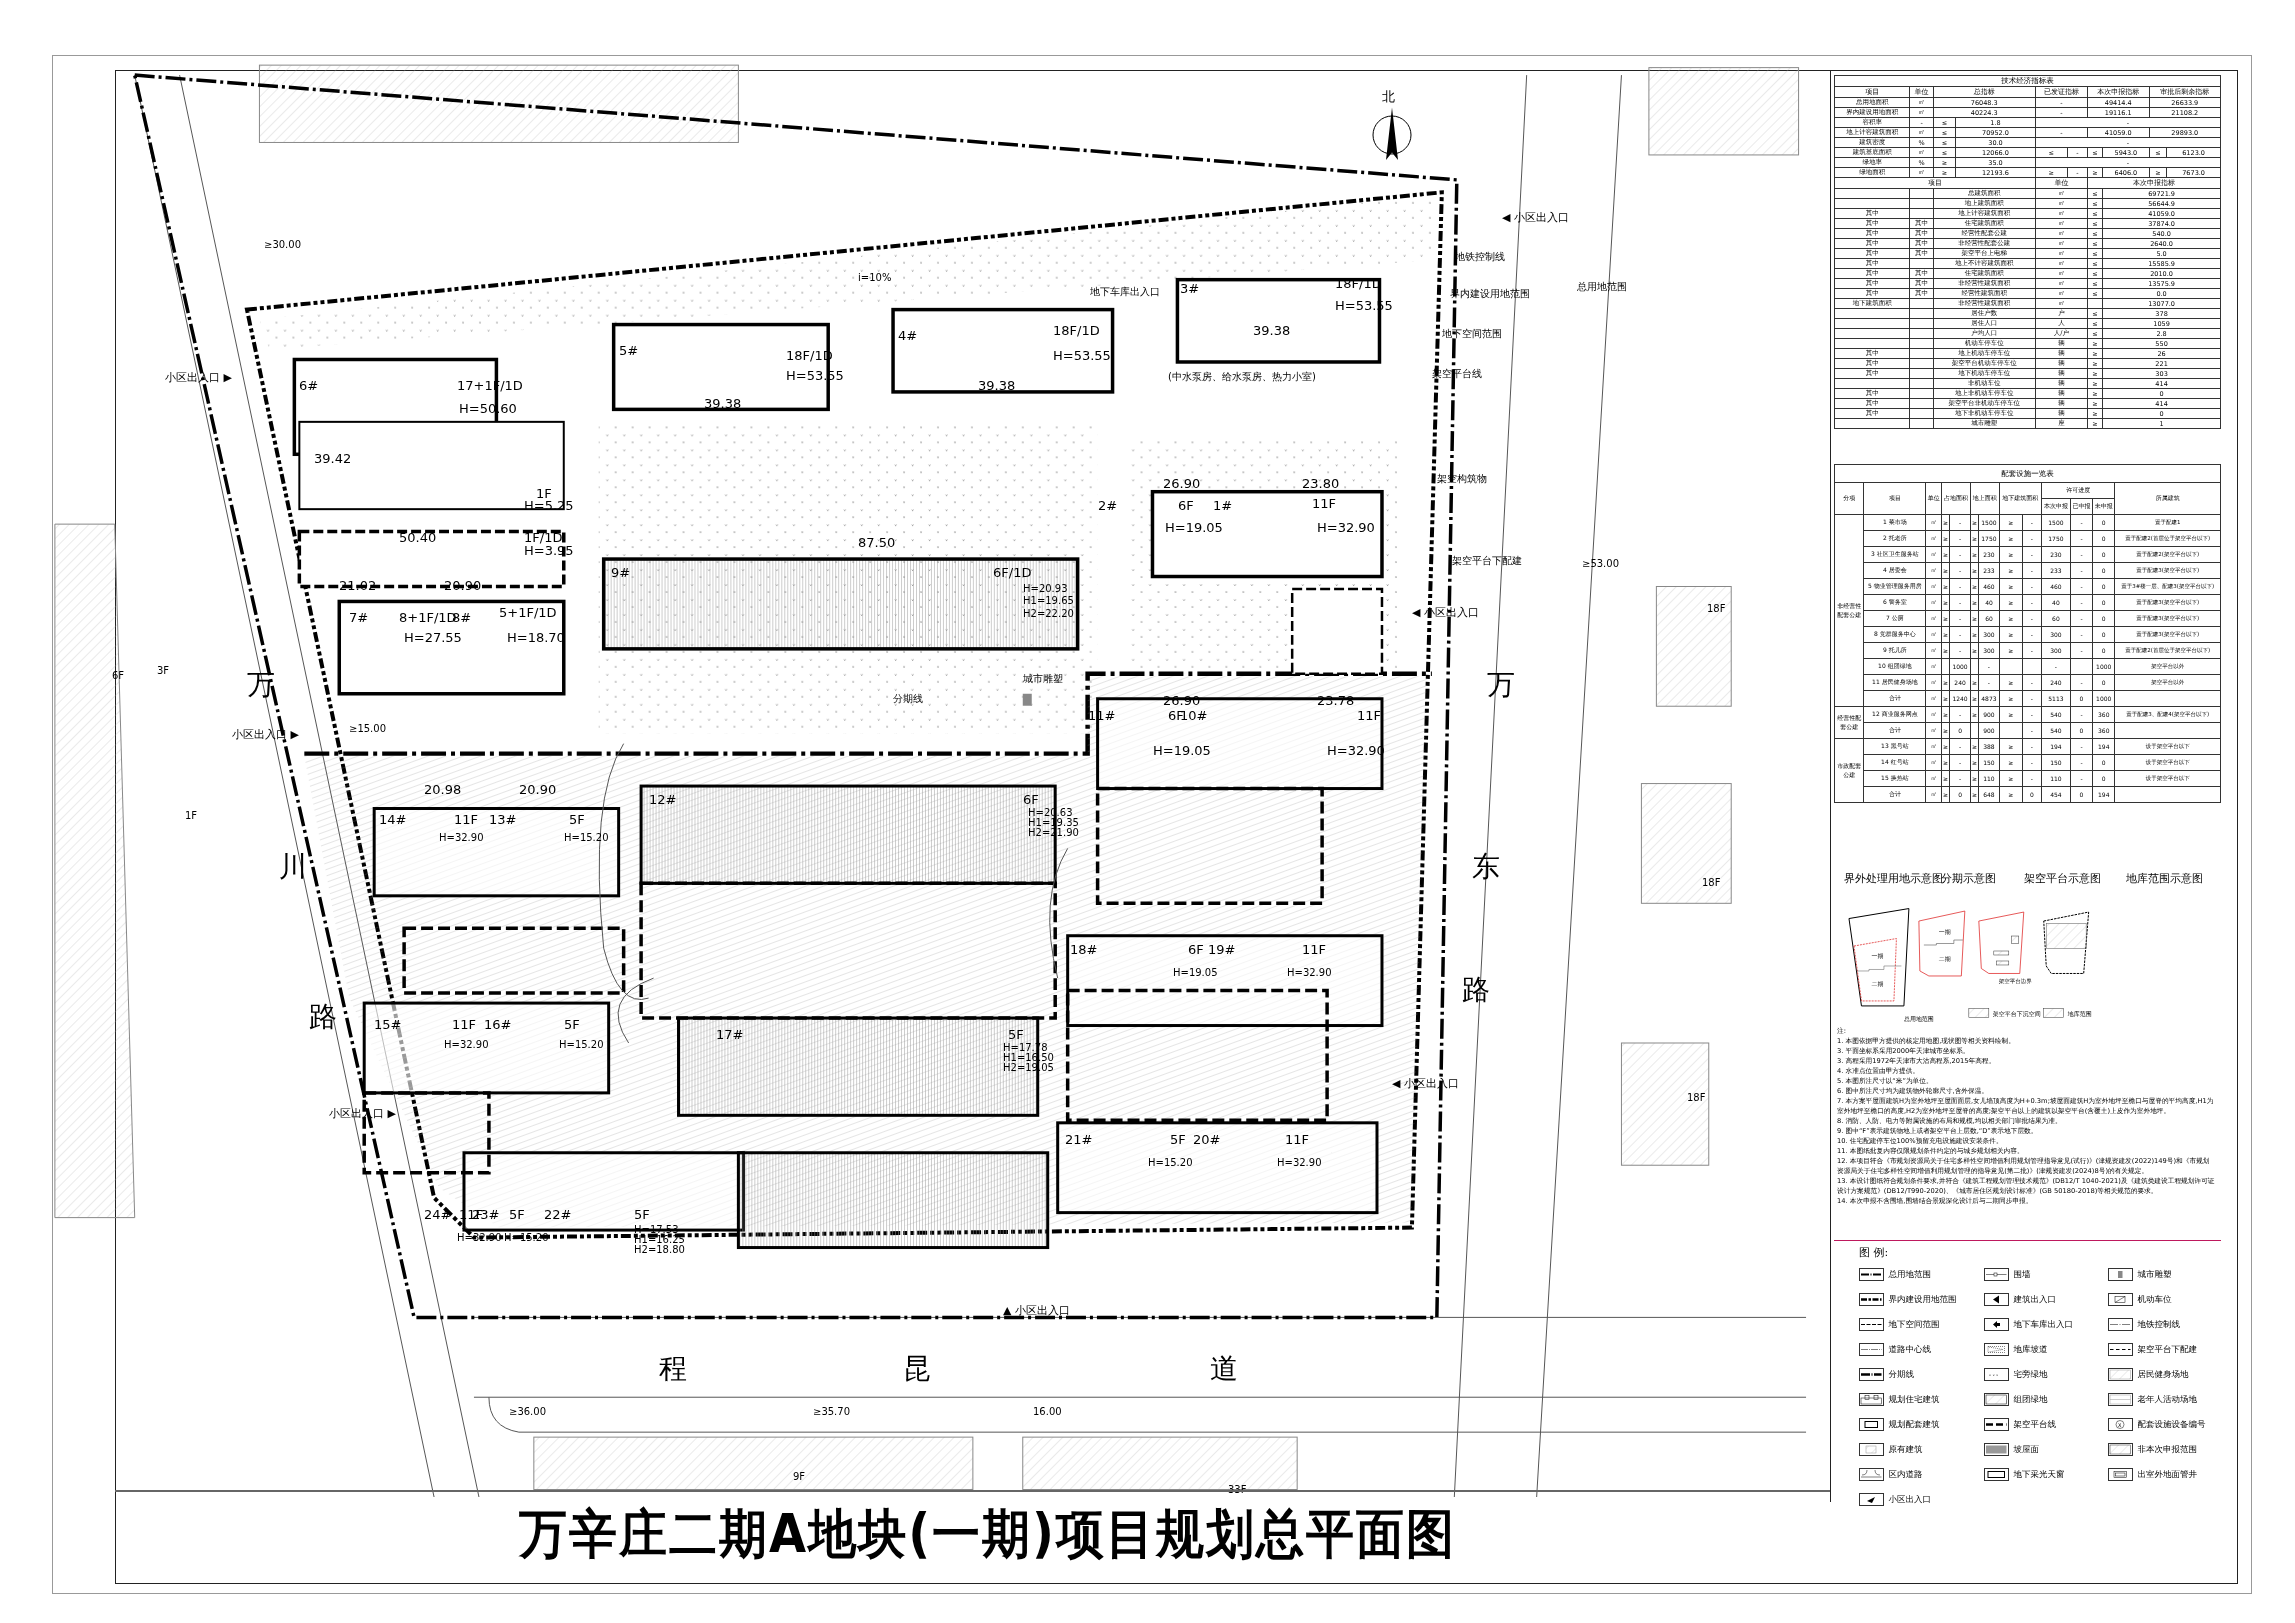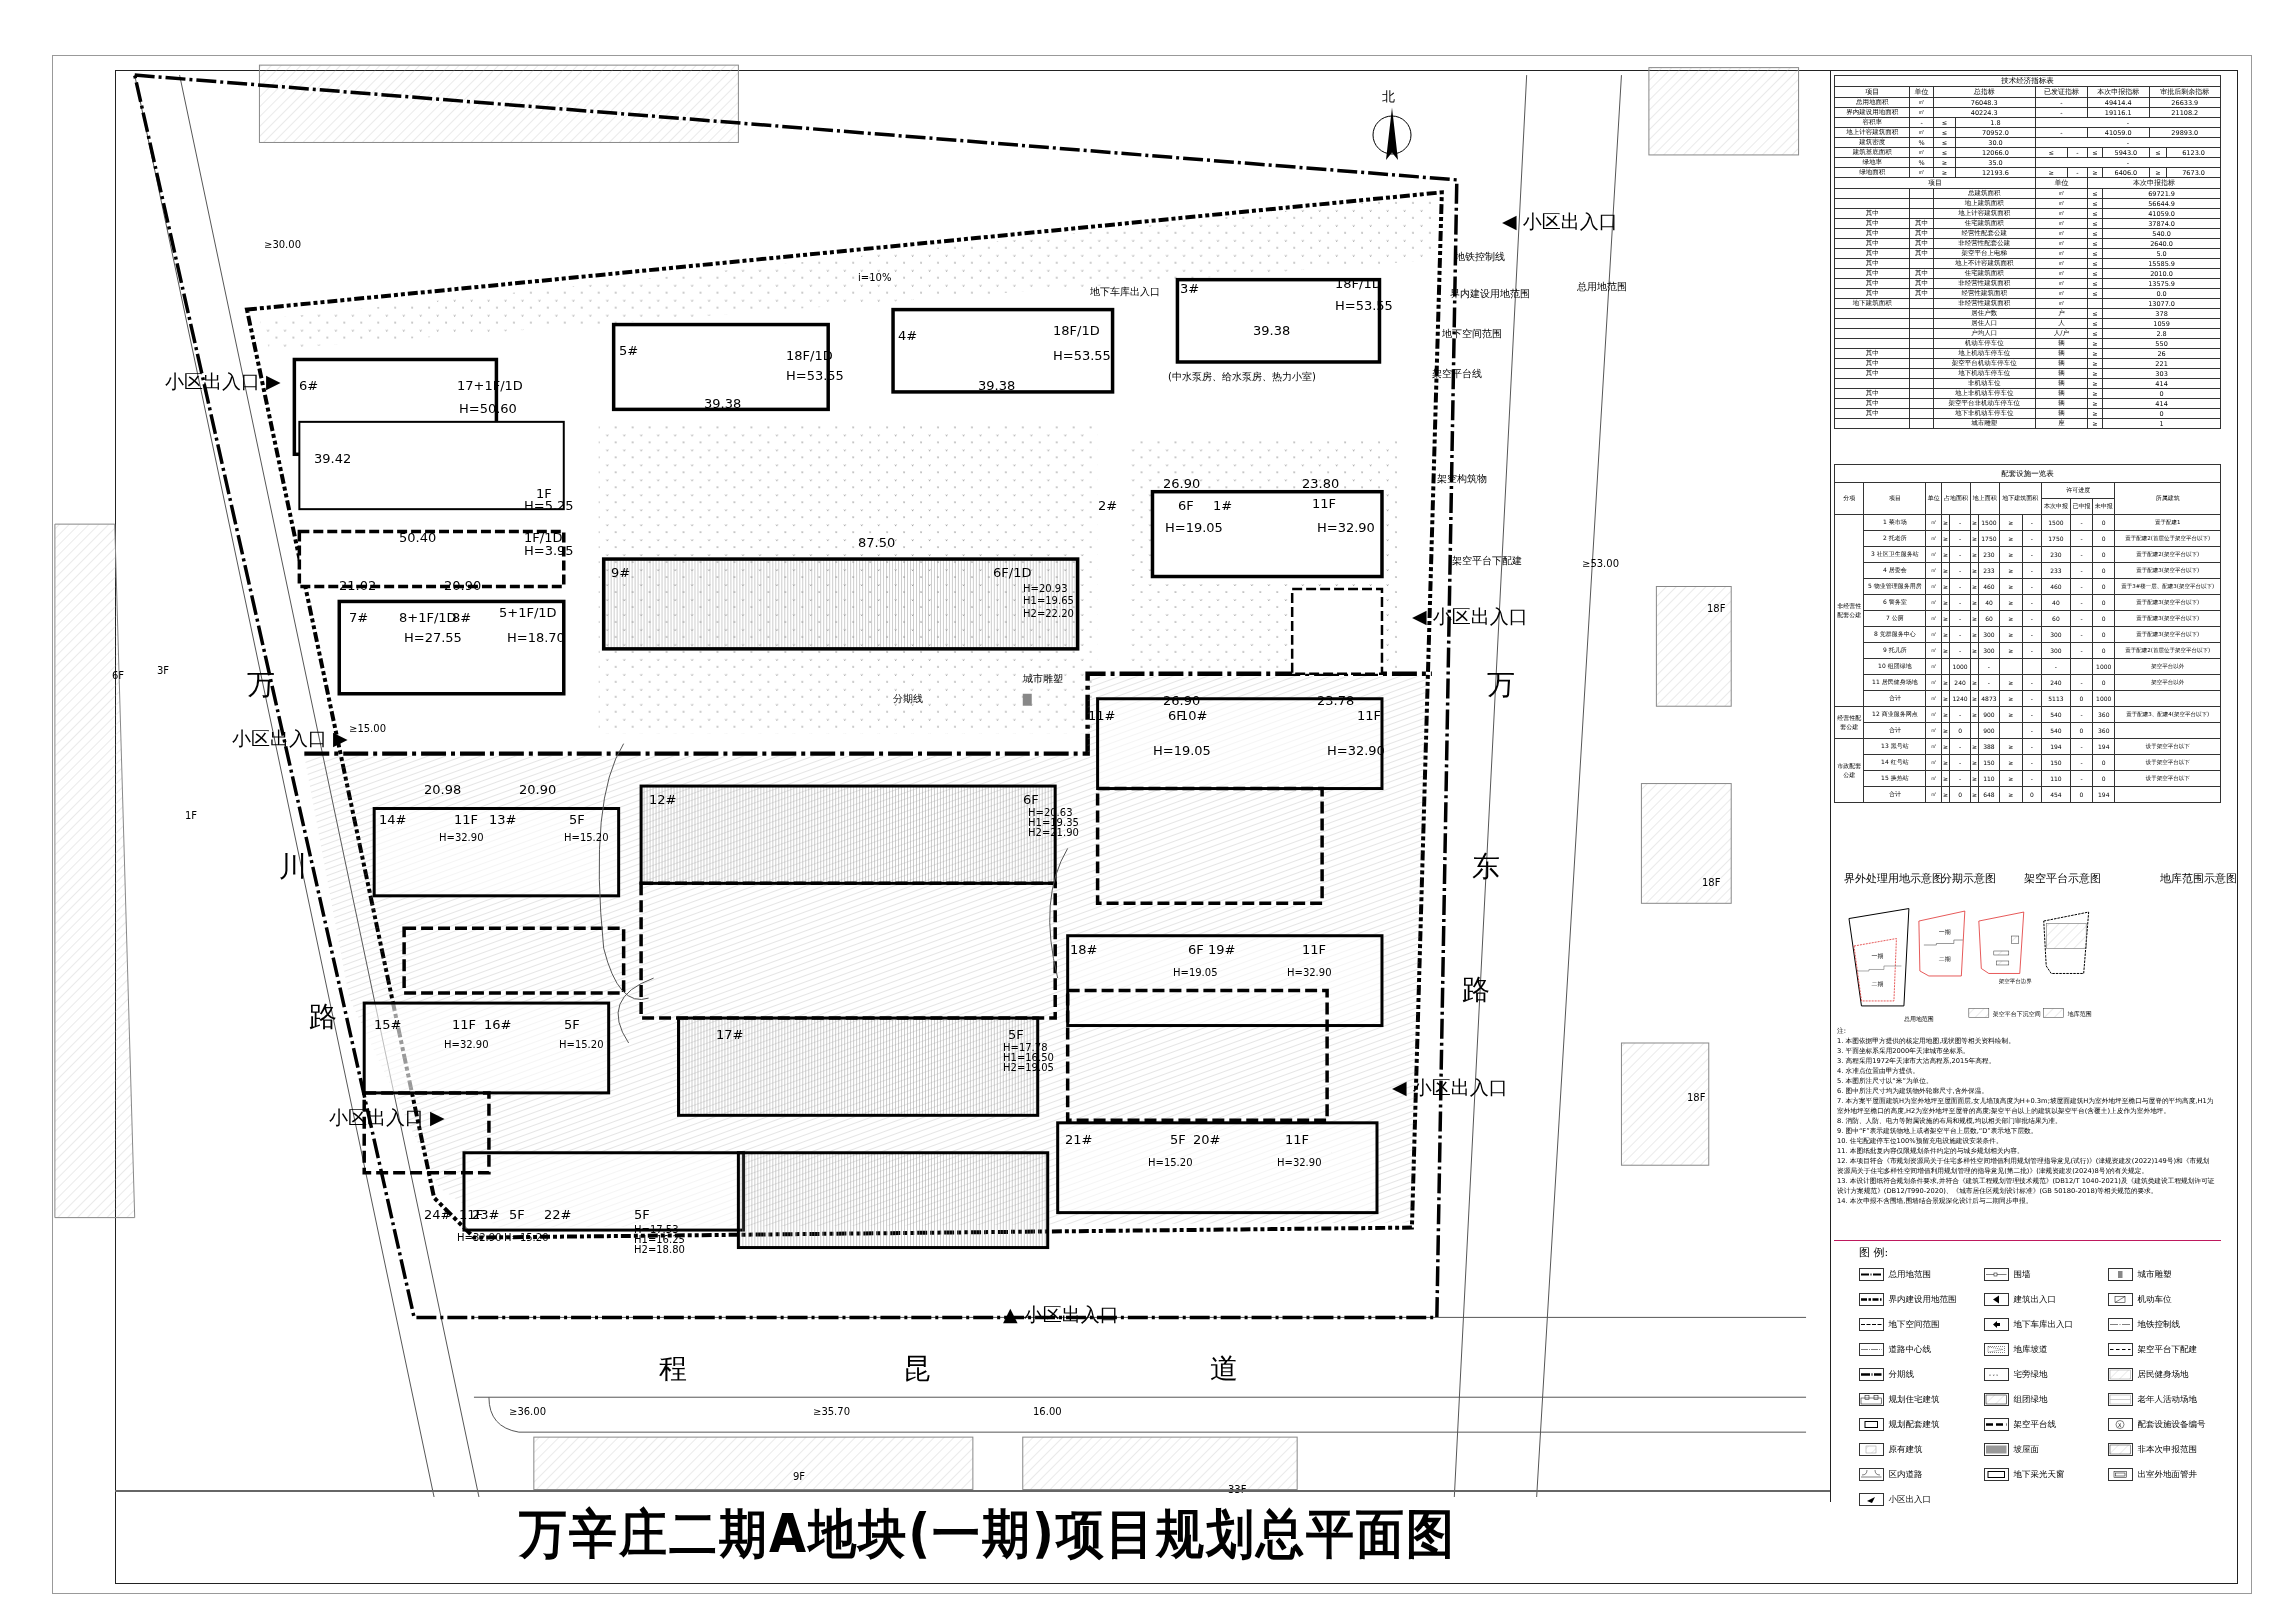--- a/index.html
+++ b/index.html
@@ -3,21 +3,21 @@
 <meta charset="utf-8">
 <style>
   html,body{margin:0;padding:0;background:#fff;}
   body{width:2295px;height:1624px;position:relative;overflow:hidden;font-family:"DejaVu Sans","Liberation Sans",sans-serif;color:#000;}
   .frame-outer{position:absolute;left:52px;top:55px;width:2198px;height:1537px;border:1px solid #999;}
   .frame-inner{position:absolute;left:115px;top:70px;width:2121px;height:1512px;border:1.5px solid #222;}
   svg.plan{position:absolute;left:0;top:0;}
   .lbl{position:absolute;font-size:13px;white-space:nowrap;line-height:1;}
   .lbl.sm{font-size:10px;}
   .road{position:absolute;font-size:28px;line-height:1;}
-  .entry{position:absolute;font-size:19px;white-space:nowrap;line-height:1;}
+  .entry{position:absolute;font-size:11px;white-space:nowrap;line-height:1;}
   .title{position:absolute;left:519px;top:1502px;font-size:48px;font-weight:bold;letter-spacing:2px;font-family:"DejaVu Sans",sans-serif;white-space:nowrap;transform:scaleY(1.1);}
   
   .panel{position:absolute;left:1830px;top:70px;width:390px;height:1432px;border-left:1.5px solid #222;}
   table.t{border-collapse:collapse;width:387px;font-size:6.5px;position:absolute;left:3px;}
   table.t td{border:0.5px solid #333;text-align:center;padding:0 1px;height:8.5px;white-space:nowrap;}
   table.t td.hd{font-size:7px;}
   .sec-title{font-size:7.5px;text-align:center;}
   table.f{border-collapse:collapse;width:387px;font-size:6px;position:absolute;left:3px;}
   table.f td{border:0.5px solid #333;text-align:center;padding:0 0.5px;height:15px;}
   .diag-titles{position:absolute;left:3px;top:801px;width:387px;height:155px;}
@@ -872,21 +872,21 @@
           <td>194</td>
           <td colspan="2" style="white-space: normal; font-size: 5.5px;"></td>
         </tr>
       </tbody>
   </table>
 
   <div class="diag-titles">
     <div class="diag-t" style="left:10px;">界外处理用地示意图</div>
     <div class="diag-t" style="left:107px;">分期示意图</div>
     <div class="diag-t" style="left:190px;">架空平台示意图</div>
-    <div class="diag-t" style="left:292px;margin-left:34px;">地库范围示意图</div>
+    <div class="diag-t" style="left:292px;">地库范围示意图</div>
     <svg width="387" height="145" style="position:absolute;left:0;top:10px;" viewBox="0 0 775 290">
 
       <polygon points="30,75 150,55 140,250 55,250" fill="none" stroke="#000" stroke-width="2"></polygon>
       <polygon points="40,130 125,115 120,240 55,240" fill="none" stroke="#d22" stroke-width="1.5" stroke-dasharray="4 2"></polygon>
       <polyline points="45,180 70,180 70,177 100,177 100,170 135,170" fill="none" stroke="#555"></polyline>
       <text x="75" y="155" font-size="12" font-family="DejaVu Sans">一期</text>
       <text x="75" y="210" font-size="12" font-family="DejaVu Sans">二期</text>
 
       <polygon points="170,80 262,60 255,190 190,190 172,180" fill="none" stroke="#d22" stroke-width="1.5"></polygon>
       <polyline points="180,128 205,128 205,125 240,125 240,118 258,118" fill="none" stroke="#333"></polyline>

